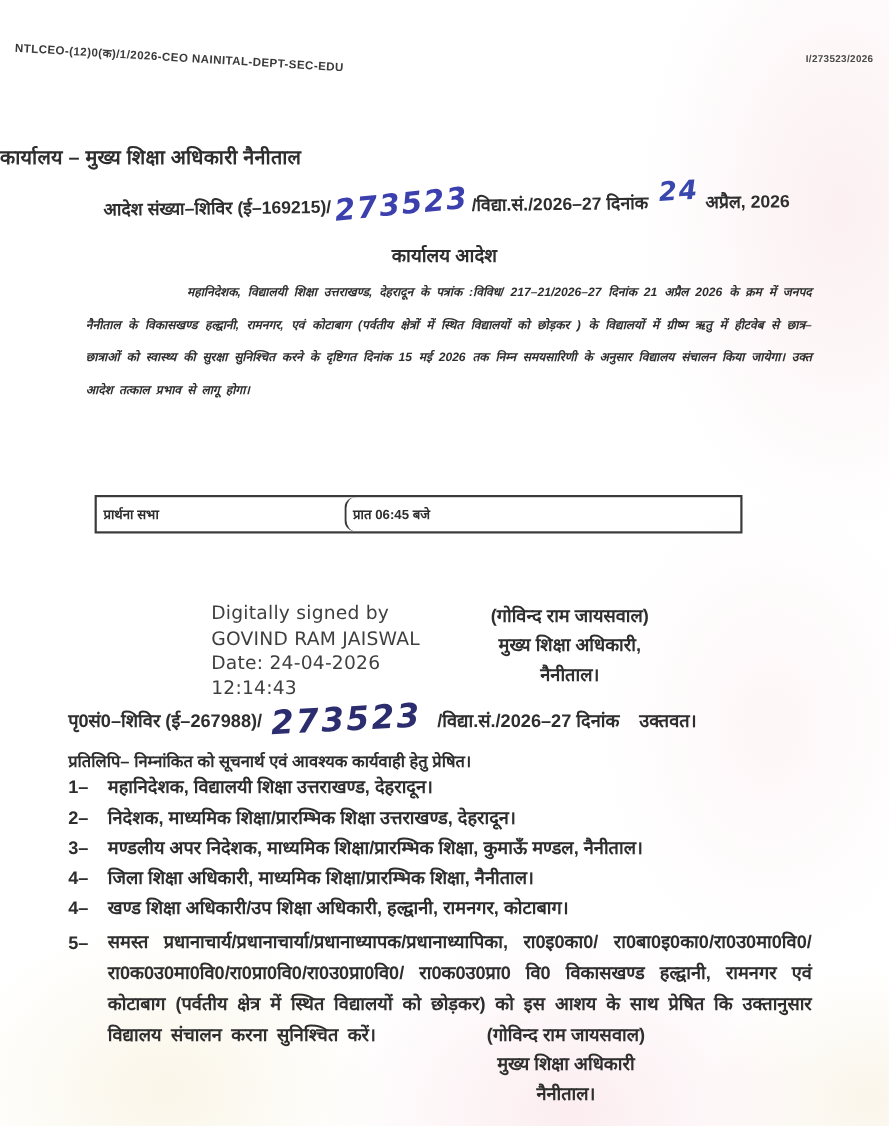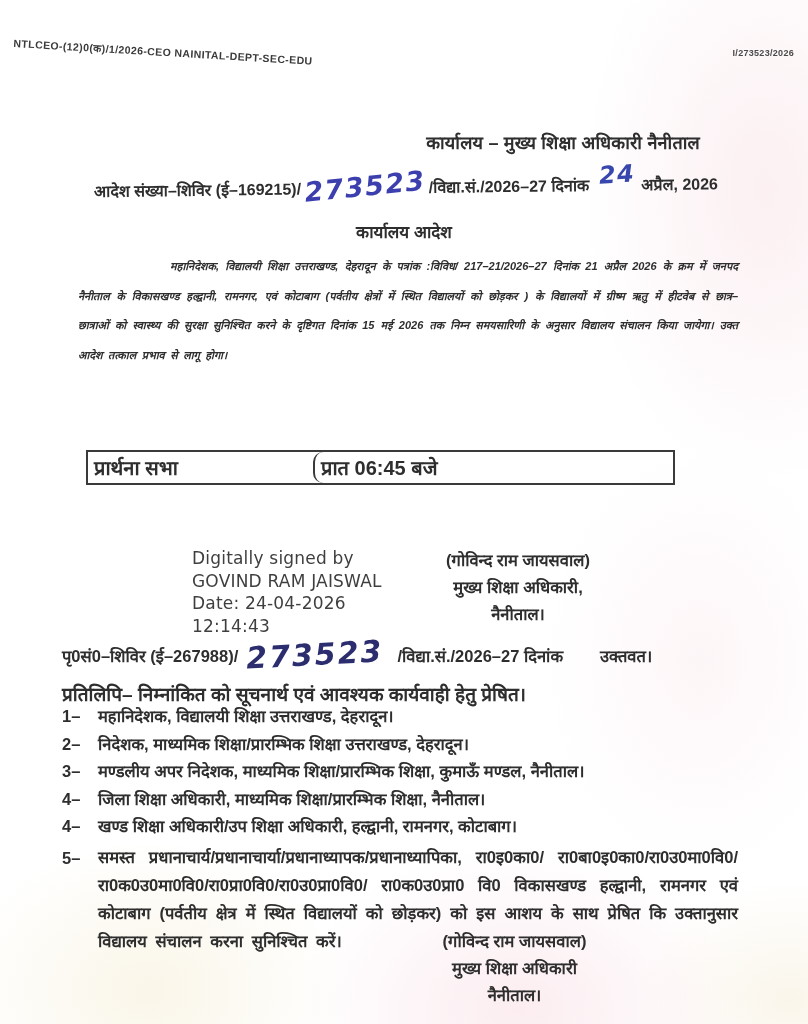--- a/index.html
+++ b/index.html
@@ -18,21 +18,21 @@
       radial-gradient(300px 220px at 520px 1010px, rgba(248,219,226,0.50), rgba(248,219,226,0) 75%),
       radial-gradient(200px 160px at 790px 1000px, rgba(244,234,210,0.45), rgba(244,234,210,0) 75%);
   }
   .hindi{color:#2e2e2e;font-weight:bold;}
   .abs{position:absolute;}
   .hdr-left{
     left:14px;top:36px;font-size:10.5px;font-weight:bold;color:#3a3a3a;
     letter-spacing:0.4px;transform:rotate(3.4deg);transform-origin:left top;white-space:nowrap;
   }
   .hdr-right{right:14px;top:48px;font-size:9px;font-weight:bold;color:#4a4a4a;letter-spacing:0.3px;}
-  .doc-title{left:0;top:130px;width:700px;text-align:right;font-size:18px;letter-spacing:0.2px;}
+  .doc-title{left:0;top:130px;width:700px;text-align:left;font-size:18px;letter-spacing:0.2px;}
   .order-line{
     left:94px;top:172px;width:640px;white-space:nowrap;font-size:16px;
     transform:rotate(-0.7deg);transform-origin:left center;
   }
   .hw{
     font-family:"DejaVu Sans", sans-serif;font-style:italic;font-weight:bold;
     letter-spacing:1.5px;display:inline-block;
   }
   .hw-big{font-size:27px;color:#3c3fae;transform:rotate(-5deg) translateY(2px);margin:0 3px;}
   .day-slot{display:inline-block;width:52px;position:relative;}
@@ -43,35 +43,35 @@
   .main-para{
     left:78px;top:252px;width:660px;font-size:11px;line-height:29.5px;
     text-align:justify;text-indent:92px;word-spacing:2.5px;font-style:italic;
   }
   .sched-table{left:86px;top:450px;width:589px;}
   .sched-row{
     border:2px solid #3a3a3a;display:grid;grid-template-columns:225px 1fr;
     height:31px;align-items:center;background:transparent;
   }
   .sched-row + .sched-row{margin-top:3px;}
-  .sched-cell{font-size:20px;padding:0 0 0 6px;white-space:nowrap;}
+  .sched-cell{font-size:12px;padding:0 0 0 6px;white-space:nowrap;}
   .sched-cell.value{border-left:2px solid #3a3a3a;height:100%;display:flex;align-items:center;padding-left:6px;border-radius:10px;}
   .dsig{
     left:192px;top:547px;font-family:"DejaVu Sans", sans-serif;font-size:17px;
     color:#3f3f3f;line-height:22.5px;letter-spacing:0.2px;font-weight:500;white-space:nowrap;
   }
   .signatory{left:418px;top:547px;width:200px;text-align:center;font-size:16.5px;line-height:27px;}
   .endorse-line{left:62px;top:634px;white-space:nowrap;font-size:16.5px;}
   .endorse-line .hw-big2{
     font-family:"DejaVu Sans", sans-serif;font-style:italic;font-weight:bold;
     font-size:30px;color:#2b2d6e;letter-spacing:2px;display:inline-block;
     transform:rotate(-3deg) translateY(3px);margin:0 14px 0 8px;
   }
-  .endorse-line .uktavat{margin-left:37px;text-align:center;}
-  .copy-line{left:62px;top:681px;font-size:19px;white-space:nowrap;}
+  .endorse-line .uktavat{margin-left:18px;text-align:center;}
+  .copy-line{left:62px;top:681px;font-size:15px;white-space:nowrap;}
   .dist-list{left:62px;top:703px;width:676px;}
   .dist-row{display:flex;font-size:16.5px;line-height:27.5px;}
   .dist-row .num{width:36px;flex:0 0 36px;}
   .dist-row .txt{flex:1;white-space:nowrap;}
   .dist-para{
     display:flex;font-size:16.5px;line-height:28px;margin-top:2px;
   }
   .dist-para .num{width:36px;flex:0 0 36px;padding-top:1px;}
   .dist-para .txt{flex:1;text-align:justify;word-spacing:4px;}
   .footer-sign{left:412px;top:928px;width:205px;text-align:center;font-size:16.5px;line-height:27px;}

